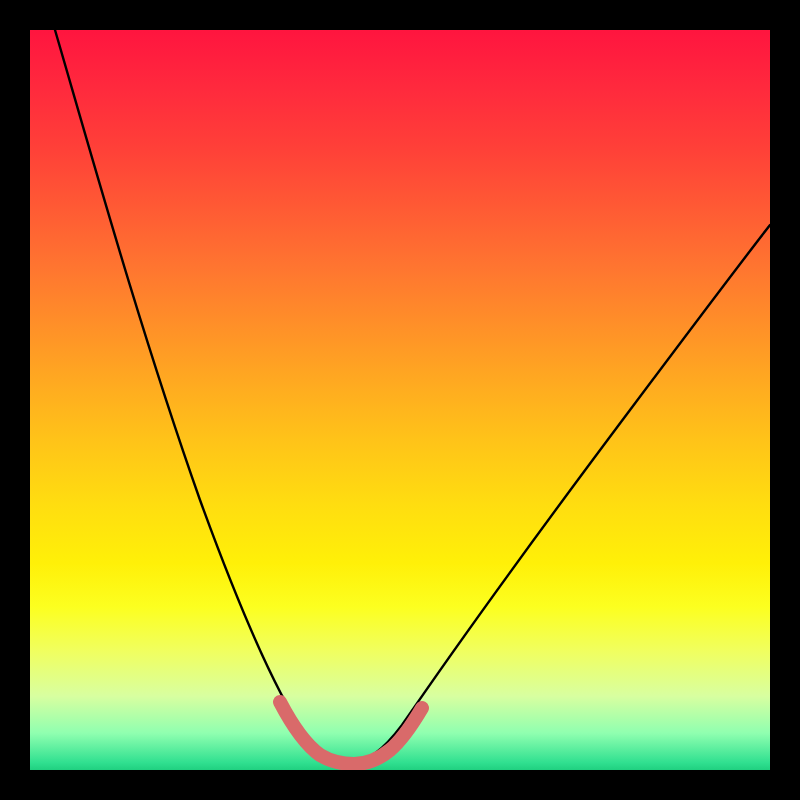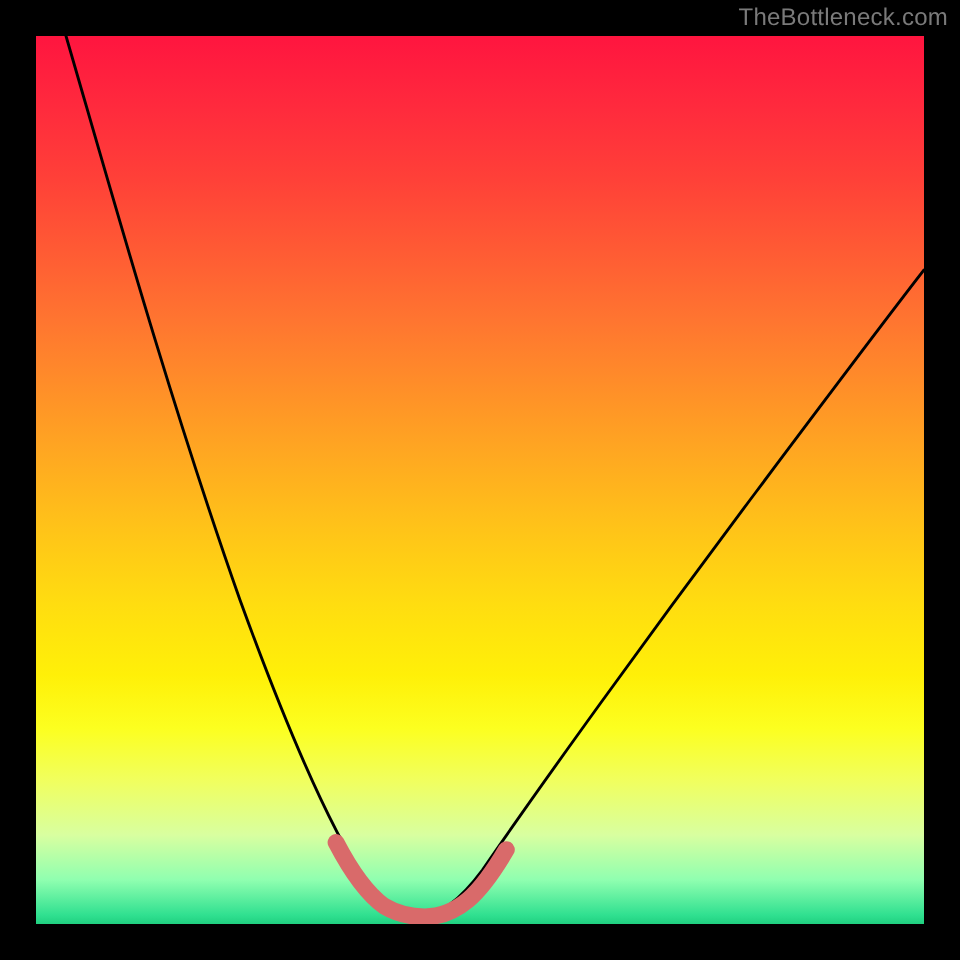--- a/index.html
+++ b/index.html
@@ -62,21 +62,20 @@
     font-family: Arial, Helvetica, sans-serif;
     font-size: 20px;
     color: #7a7a7a;
     letter-spacing: 0.2px;
   }
 </style>
 </head>
 <body>
 
 <div class="frame">
-  <div class="watermark">TheBottleneck.com</div>
   <div class="plot">
     <div class="gradient"></div>
     <svg class="curve-svg" viewBox="0 0 740 740">
       <path d="M 25 0
                C 60 120, 110 300, 170 470
                C 210 580, 245 660, 275 705
                C 290 725, 305 733, 320 733
                C 335 733, 352 722, 372 695
                C 420 625, 510 500, 600 380
                C 660 300, 705 240, 740 195" fill="none" stroke="#000" stroke-width="2.4" stroke-linecap="round"></path>

